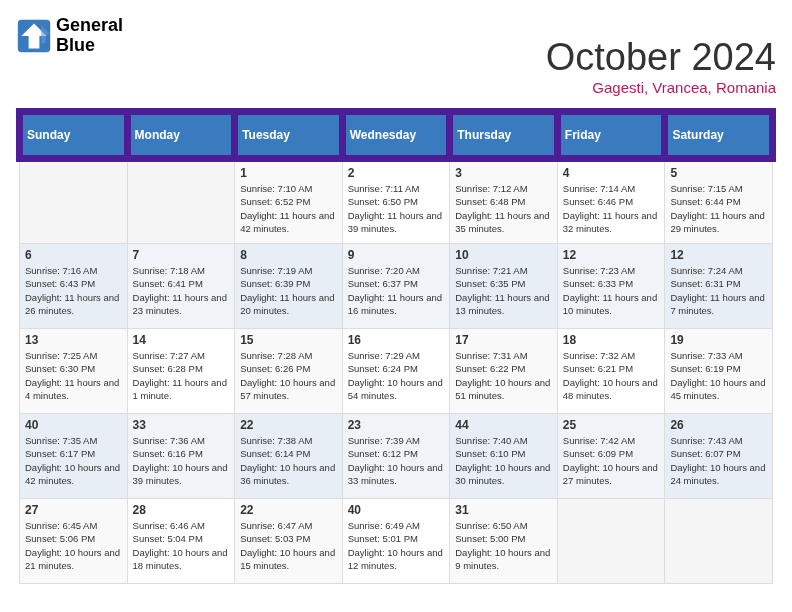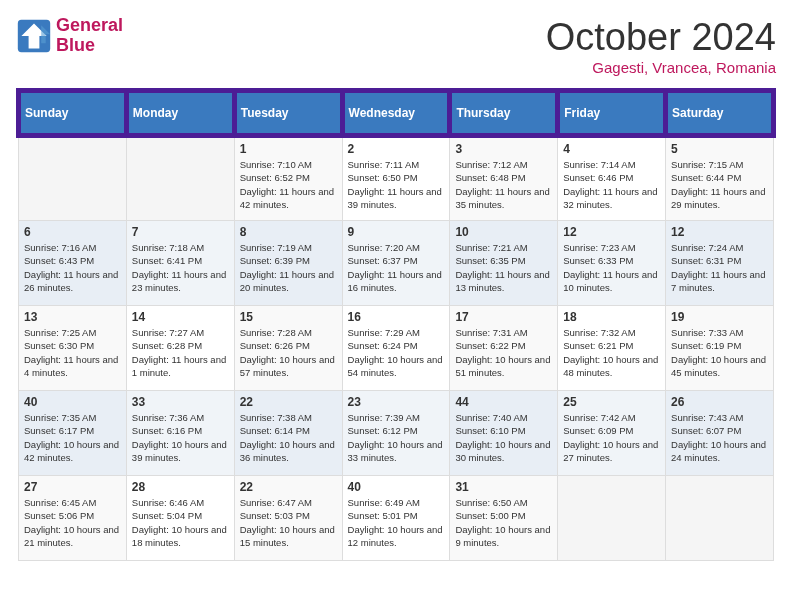--- a/index.html
+++ b/index.html
@@ -17,55 +17,56 @@
       margin-bottom: 12px;
     }
     .logo {
       display: flex;
       align-items: center;
       gap: 4px;
     }
     .logo-text {
       font-size: 18px;
       font-weight: bold;
-      color: #be185d;
+      color: #000000;
       line-height: 1.1;
     }
     .logo-text span {
       display: block;
     }
     .logo-icon {
       width: 36px;
       height: 36px;
     }
     .title-area {
       text-align: right;
     }
     .month-title {
       font-size: 38px;
       color: #333;
       font-weight: 300;
+      margin-top: 20px;
     }
     .location-title {
       font-size: 15px;
       color: #be185d;
     }
     table {
       width: 100%;
       border-collapse: collapse;
       table-layout: fixed;
     }
     th {
       background-color: #3a7abf;
       color: #fff;
       font-size: 12px;
       font-weight: bold;
       padding: 13px 4px;
       text-align: left;
-      border: 5px solid #4c1d95;
+      border: 7px solid #4c1d95;
       margin-left: 16px;
     }
     td {
       border: 1px solid #ddd;
       vertical-align: top;
       padding: 4px 5px;
       font-size: 10px;
       color: #333;
       height: 85px;
       background: #fff;

